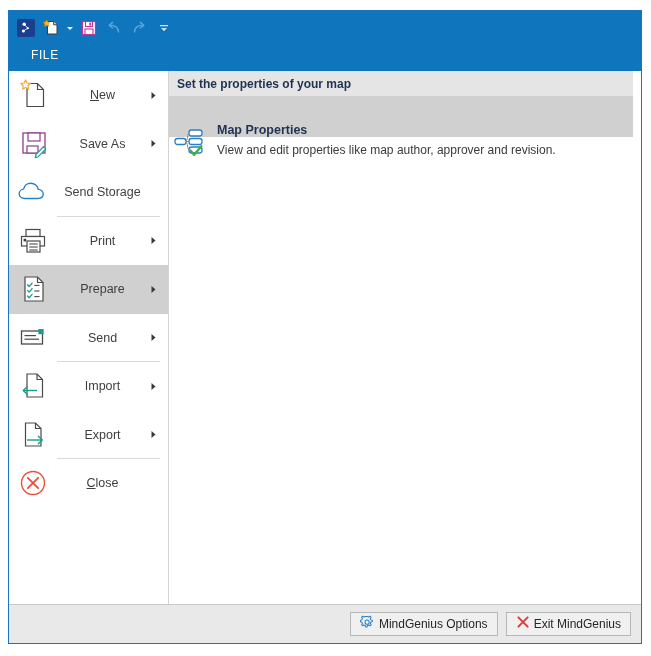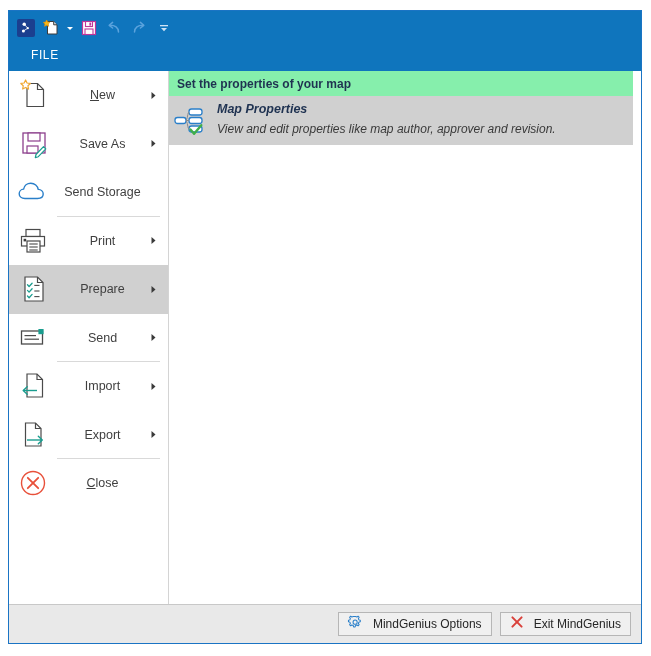--- a/index.html
+++ b/index.html
@@ -170,42 +170,41 @@
     top: 0;
     right: 8px;
     bottom: 39px;
     background: #ffffff;
     box-sizing: border-box;
     overflow: hidden;
   }
 
   .content-header {
     height: 25px;
-    background: #86efac;
+    background: #e5e5e5;
     display: flex;
     align-items: center;
     padding-left: 8px;
     box-sizing: border-box;
   }
   .content-header-text {
     font-size: 12px;
     font-weight: bold;
     color: #1f3251;
     font-family: "Liberation Sans", sans-serif;
   }
 
   .cmd-row {
     position: relative;
     display: flex;
     align-items: flex-start;
-    height: 49px;
-    padding-top: 3px;
-    box-sizing: border-box;
-    background: #ffffff;
-    font-style: italic;
+    height: 41px;
+    padding-top: 24px;
+    box-sizing: border-box;
+    background: #ffffff;
   }
   .cmd-row.selected {
     background: #d0d0d0;
   }
 
   .cmd-icon {
     width: 48px;
     min-width: 48px;
     height: 46px;
     display: flex;
@@ -268,21 +267,21 @@
     gap: 8px;
   }
 
   .btn {
     height: 24px;
     background: #f0f0f0;
     border: 1px solid #b6b6b6;
     display: flex;
     align-items: center;
     padding: 6px 9px;
-    gap: 10px;
+    gap: 4px;
     box-sizing: border-box;
     cursor: default;
   }
   .btn-label {
     font-size: 12px;
     color: #262626;
     font-family: "Liberation Sans", sans-serif;
     white-space: nowrap;
   }
 

